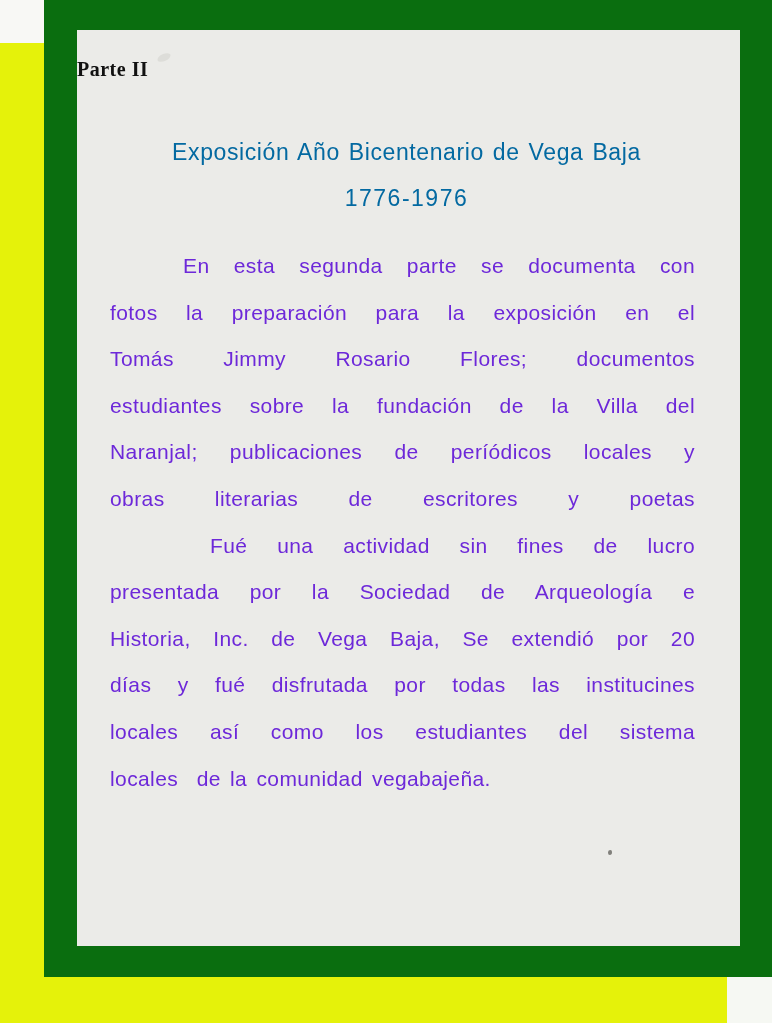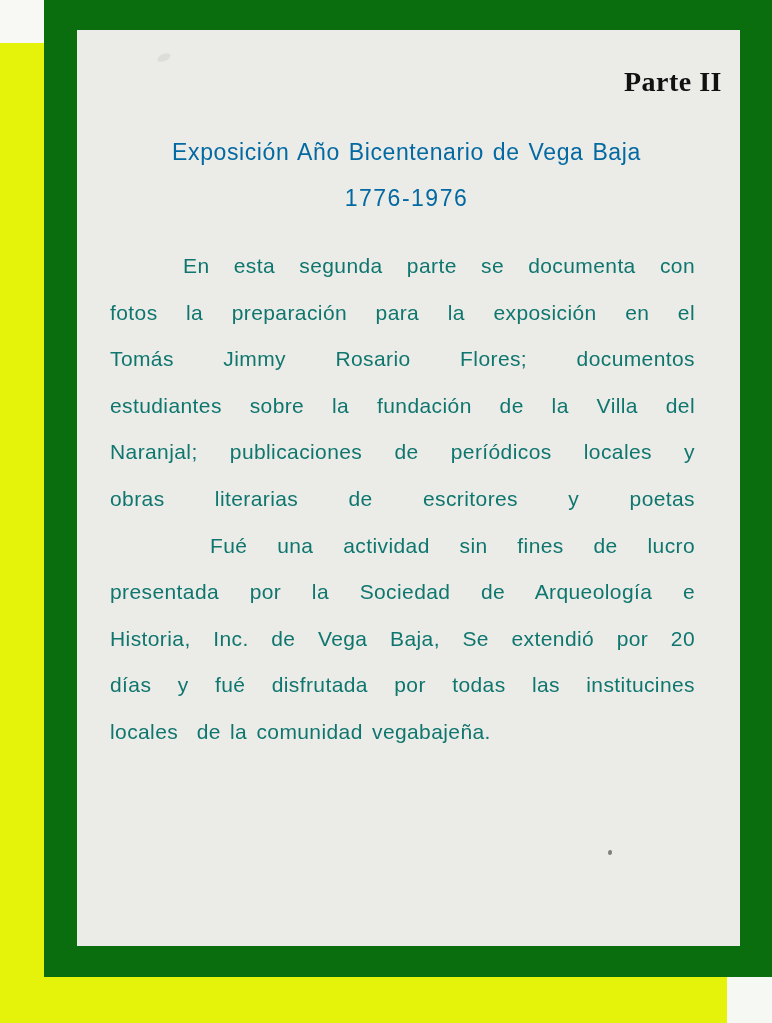--- a/index.html
+++ b/index.html
@@ -14,36 +14,36 @@
   .green-frame{
     position:absolute;left:44px;top:0;width:728px;height:977px;
     background:#0a6e0f;
   }
   .paper{
     position:absolute;left:33px;top:30px;width:663px;height:916px;
     background:#ebebe8;
     color:#161616;
   }
   .page-title{
-    position:absolute;top:36px;left:0;right:18px;margin:0;
-    text-align:right;
+    position:absolute;top:28px;left:0;right:18px;margin:0;
+    text-align:left;
     font-family:"Liberation Serif",serif;
-    font-size:28px;font-weight:bold;letter-spacing:0.5px;
+    font-size:20px;font-weight:bold;letter-spacing:0.5px;
     color:#111;
   }
   .subtitle{
     position:absolute;left:0;right:4px;text-align:center;
     font-size:23px;letter-spacing:0.6px;word-spacing:2px;color:#0369a1;
   }
   .subtitle-1{top:109px;}
   .subtitle-2{top:155px;letter-spacing:1.5px;}
   .doc-body{
     position:absolute;left:33px;top:213px;width:585px;
     font-size:21px;line-height:46.6px;letter-spacing:0.4px;word-spacing:3px;
-    color:#0f766e;
+    color:#6d28d9;
   }
   .line{height:46.6px;}
   .line.just{text-align:justify;text-align-last:justify;-moz-text-align-last:justify;text-justify:inter-word;}
   .line.plain{text-align:left;white-space:pre-wrap;}
   .line.indent-p1{padding-left:73px;}
   .line.indent-p2{padding-left:100px;}
   .speck{
     position:absolute;left:531px;top:820px;width:4px;height:5px;
     background:#6f6d68;border-radius:50% 40% 55% 45%;opacity:.85;
   }
@@ -67,19 +67,20 @@
         <div class="line just indent-p1">En esta segunda parte se documenta con</div>
         <div class="line just">fotos  la preparación para la  exposición en el</div>
         <div class="line just">Tomás Jimmy Rosario Flores; documentos</div>
         <div class="line just">estudiantes sobre la fundación de la Villa del</div>
         <div class="line just">Naranjal; publicaciones de  períódicos locales y</div>
         <div class="line just">obras literarias de escritores y poetas</div>
         <div class="line just indent-p2">Fué una actividad sin fines de lucro</div>
         <div class="line just">presentada  por la Sociedad  de Arqueología e</div>
         <div class="line just">Historia, Inc. de Vega Baja,  Se extendió por 20</div>
         <div class="line just">días  y fué disfrutada por  todas las institucines</div>
+        <div class="line just">locales  así como  los estudiantes del sistema</div>
         <div class="line plain">locales  de la comunidad vegabajeña.</div>
       </div>
     <div class="speck"></div>
   </div>
 </div>
 
 <div class="corner corner-br"></div>
 
 </body></html>

